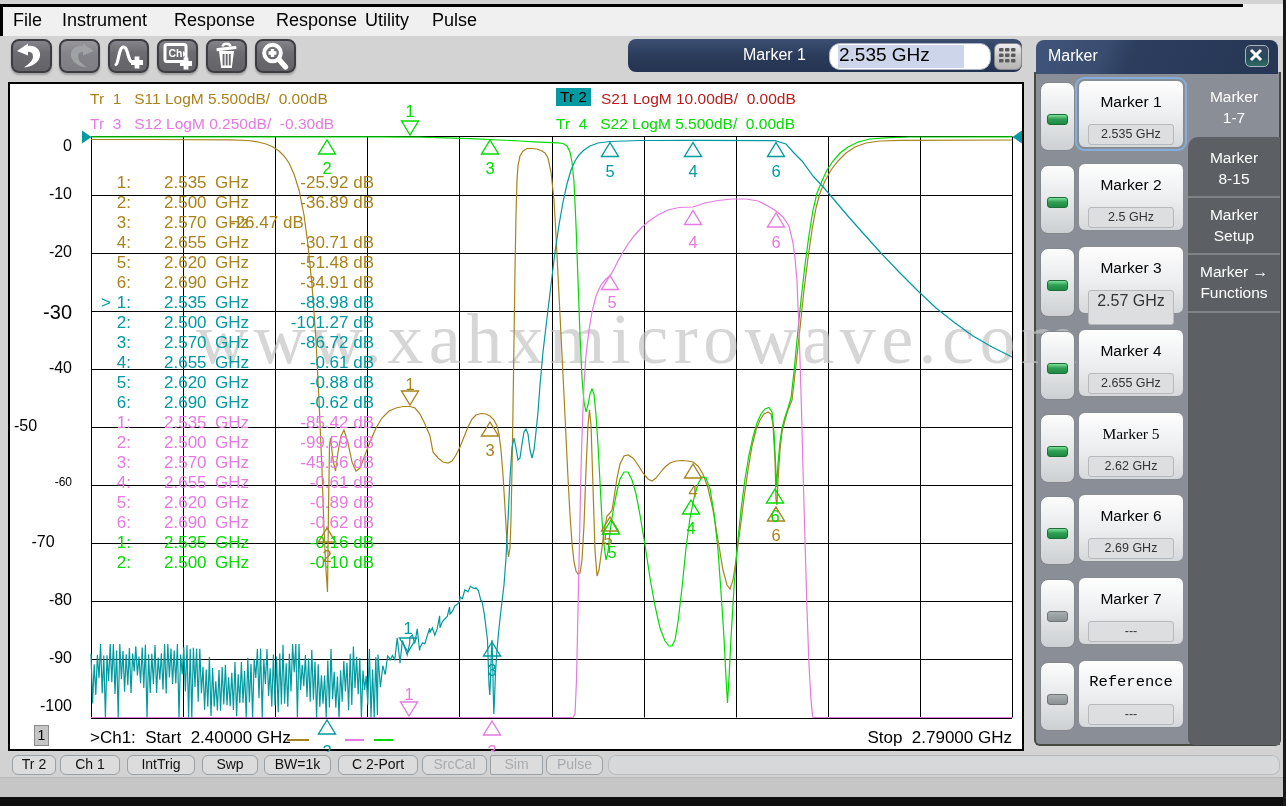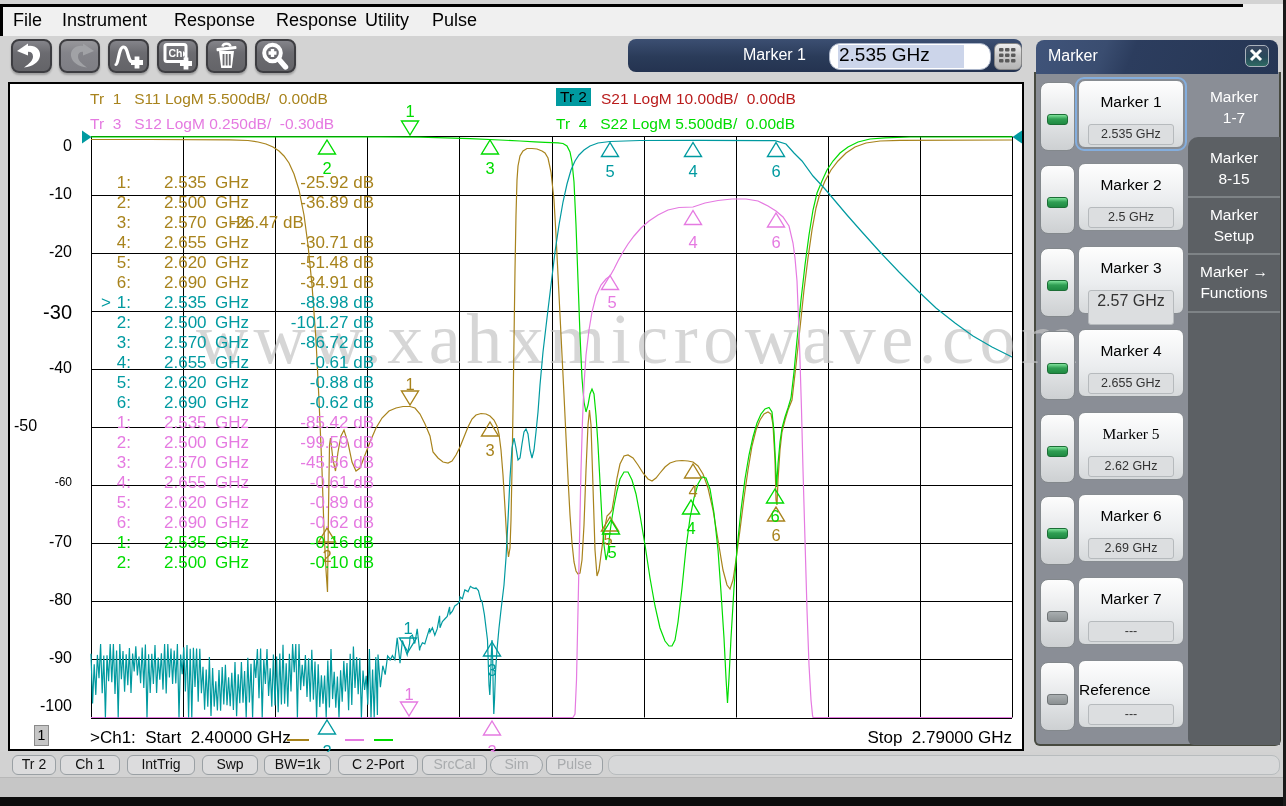--- a/index.html
+++ b/index.html
@@ -279,21 +279,21 @@
     </div>
   </div>
 <div style="position:absolute;left:0;top:0;z-index:3;font-family:'Liberation Sans',sans-serif">
     <div style="position:absolute;top:137px;left:14px;width:58px;text-align:right;font-size:16px;color:#000">0</div>
     <div style="position:absolute;top:185px;left:14px;width:58px;text-align:right;font-size:16px;color:#000">-10</div>
     <div style="position:absolute;top:243px;left:14px;width:58px;text-align:right;font-size:16px;color:#000">-20</div>
     <div style="position:absolute;top:301px;left:14px;width:58px;text-align:right;font-size:20px;color:#000">-30</div>
     <div style="position:absolute;top:359px;left:14px;width:58px;text-align:right;font-size:16px;color:#000">-40</div>
     <div style="position:absolute;top:417px;left:14px;width:58px;font-size:16px;color:#000">-50</div>
     <div style="position:absolute;top:475px;left:14px;width:58px;text-align:right;font-size:12px;color:#000">-60</div>
-    <div style="position:absolute;top:533px;left:14px;width:58px;text-align:right;font-size:16px;color:#000">-70</div>
+    <div style="position:absolute;top:533px;left:14px;width:58px;text-align:center;font-size:16px;color:#000">-70</div>
     <div style="position:absolute;top:591px;left:14px;width:58px;text-align:right;font-size:16px;color:#000">-80</div>
     <div style="position:absolute;top:649px;left:14px;width:58px;text-align:right;font-size:16px;color:#000">-90</div>
     <div style="position:absolute;top:697px;left:14px;width:58px;text-align:right;font-size:16px;color:#000">-100</div>
   </div>
 
 <div style="position:absolute;left:0;top:0;z-index:3;font-size:15.5px;font-family:'Liberation Sans',sans-serif;white-space:nowrap">
  <div style="position:absolute;left:90px;top:90px;color:#a8831c">Tr&nbsp;&nbsp;1&nbsp;&nbsp;&nbsp;S11&nbsp;LogM&nbsp;5.500dB/&nbsp;&nbsp;0.00dB</div>
  <div style="position:absolute;left:90px;top:115px;color:#e57ae1">Tr&nbsp;&nbsp;3&nbsp;&nbsp;&nbsp;S12&nbsp;LogM&nbsp;0.250dB/&nbsp;&nbsp;-0.30dB</div>
  <div style="position:absolute;left:556px;top:88px;background:#009aa0;color:#000;padding:0 4px">Tr&nbsp;2</div>
  <div style="position:absolute;left:601px;top:90px;color:#b91c1c">S21&nbsp;LogM&nbsp;10.00dB/&nbsp;&nbsp;0.00dB</div>
@@ -377,29 +377,29 @@
   <div style="position:absolute;left:6px;top:31px;width:21px;height:11px;border-radius:3px;border:1px solid #6f7476;background:linear-gradient(180deg,#a9aeb0,#8b9092);box-sizing:border-box"></div>
 </div>
 <div style="position:absolute;left:1078px;top:577px;width:106px;height:68px;border-radius:7px;border:1px solid #878c91;background:linear-gradient(180deg,#fefefe,#ebedef 55%,#d6d9db);box-sizing:border-box;z-index:3">
   <div style="position:absolute;left:0;top:12px;width:100%;text-align:center;font-size:15.5px;color:#000;font-family:'Liberation Sans',sans-serif">Marker 7</div>
   <div style="position:absolute;left:9px;top:43px;width:86px;height:21px;background:#dcdee0;border:1px solid #b6babd;border-radius:3px;box-sizing:border-box;text-align:center;font-size:12.5px;line-height:19px;color:#333;font-family:'Liberation Sans',sans-serif">---</div>
 </div>
 <div style="position:absolute;left:1040px;top:662px;width:35px;height:69px;border-radius:8px;border:1px solid #83888c;background:linear-gradient(180deg,#fdfdfd,#e3e5e7 55%,#cdd0d2);box-sizing:border-box;z-index:3">
   <div style="position:absolute;left:6px;top:31px;width:21px;height:11px;border-radius:3px;border:1px solid #6f7476;background:linear-gradient(180deg,#a9aeb0,#8b9092);box-sizing:border-box"></div>
 </div>
 <div style="position:absolute;left:1078px;top:660px;width:106px;height:68px;border-radius:7px;border:1px solid #878c91;background:linear-gradient(180deg,#fefefe,#ebedef 55%,#d6d9db);box-sizing:border-box;z-index:3">
-  <div style="position:absolute;left:0;top:20px;width:100%;text-align:left;font-size:15.5px;color:#000;font-family:Liberation Sans, sans-serif">Reference</div>
+  <div style="position:absolute;left:0;top:12px;width:100%;text-align:center;font-size:15.5px;color:#000;font-family:Liberation Mono, monospace">Reference</div>
   <div style="position:absolute;left:9px;top:43px;width:86px;height:21px;background:#dcdee0;border:1px solid #b6babd;border-radius:3px;box-sizing:border-box;text-align:center;font-size:12.5px;line-height:19px;color:#333;font-family:'Liberation Sans',sans-serif">---</div>
 </div>
 <div style="position:absolute;left:0;top:752px;width:1286px;height:26px;background:#d2d2d2;z-index:3"></div>
 <div style="position:absolute;left:12px;top:755px;width:44px;height:20px;border:1.5px solid #9aa0a4;border-radius:6px;background:#dcdcdd;box-sizing:border-box;text-align:center;font-size:14px;line-height:17px;z-index:4;color:#111;font-family:'Liberation Sans',sans-serif">Tr 2</div>
 <div style="position:absolute;left:60px;top:755px;width:60px;height:20px;border:1.5px solid #9aa0a4;border-radius:6px;background:#dcdcdd;box-sizing:border-box;text-align:center;font-size:14px;line-height:17px;z-index:4;color:#111;font-family:'Liberation Sans',sans-serif">Ch 1</div>
 <div style="position:absolute;left:127px;top:755px;width:68px;height:20px;border:1.5px solid #9aa0a4;border-radius:6px;background:#dcdcdd;box-sizing:border-box;text-align:center;font-size:14px;line-height:17px;z-index:4;color:#111;font-family:'Liberation Sans',sans-serif">IntTrig</div>
 <div style="position:absolute;left:202px;top:755px;width:56px;height:20px;border:1.5px solid #9aa0a4;border-radius:6px;background:#dcdcdd;box-sizing:border-box;text-align:center;font-size:14px;line-height:17px;z-index:4;color:#111;font-family:'Liberation Sans',sans-serif">Swp</div>
 <div style="position:absolute;left:264px;top:755px;width:67px;height:20px;border:1.5px solid #9aa0a4;border-radius:6px;background:#dcdcdd;box-sizing:border-box;text-align:center;font-size:14px;line-height:17px;z-index:4;color:#111;font-family:'Liberation Sans',sans-serif">BW=1k</div>
 <div style="position:absolute;left:338px;top:755px;width:80px;height:20px;border:1.5px solid #9aa0a4;border-radius:6px;background:#dcdcdd;box-sizing:border-box;text-align:center;font-size:14px;line-height:17px;z-index:4;color:#111;font-family:'Liberation Sans',sans-serif">C  2-Port</div>
 <div style="position:absolute;left:422px;top:755px;width:65px;height:20px;border:1.5px solid #9aa0a4;border-radius:6px;background:#dcdcdd;box-sizing:border-box;text-align:center;font-size:14px;line-height:17px;z-index:4;color:#a8abad;font-family:'Liberation Sans',sans-serif">SrcCal</div>
-<div style="position:absolute;left:490px;top:755px;width:53px;height:20px;border:1.5px solid #9aa0a4;border-radius:10px;background:#dcdcdd;box-sizing:border-box;text-align:center;font-size:14px;line-height:17px;z-index:4;color:#a8abad;font-family:'Liberation Sans',sans-serif">Sim</div>
+<div style="position:absolute;left:490px;top:755px;width:53px;height:20px;border:1.5px solid #9aa0a4;border-radius:2px;background:#dcdcdd;box-sizing:border-box;text-align:center;font-size:14px;line-height:17px;z-index:4;color:#a8abad;font-family:'Liberation Sans',sans-serif">Sim</div>
 <div style="position:absolute;left:546px;top:755px;width:57px;height:20px;border:1.5px solid #9aa0a4;border-radius:6px;background:#dcdcdd;box-sizing:border-box;text-align:center;font-size:14px;line-height:17px;z-index:4;color:#a8abad;font-family:'Liberation Sans',sans-serif">Pulse</div>
 <div style="position:absolute;left:608px;top:755px;width:672px;height:20px;border:1.5px solid #b8bcbe;border-radius:8px;background:#d7d8d9;box-sizing:border-box;z-index:4"></div>
 <div style="position:absolute;left:0;top:777px;width:1286px;height:1px;background:#b8b8b8;z-index:4"></div>
 <div style="position:absolute;left:0;top:778px;width:1286px;height:19px;background:#c6c6c6;z-index:3"></div>
 <div style="position:absolute;left:0;top:797px;width:1286px;height:9px;background:#0d0d0d;z-index:5"></div>
 <div style="position:absolute;left:1283px;top:0;width:3px;height:806px;background:#1a1a1a;z-index:5"></div>
 </body></html>

